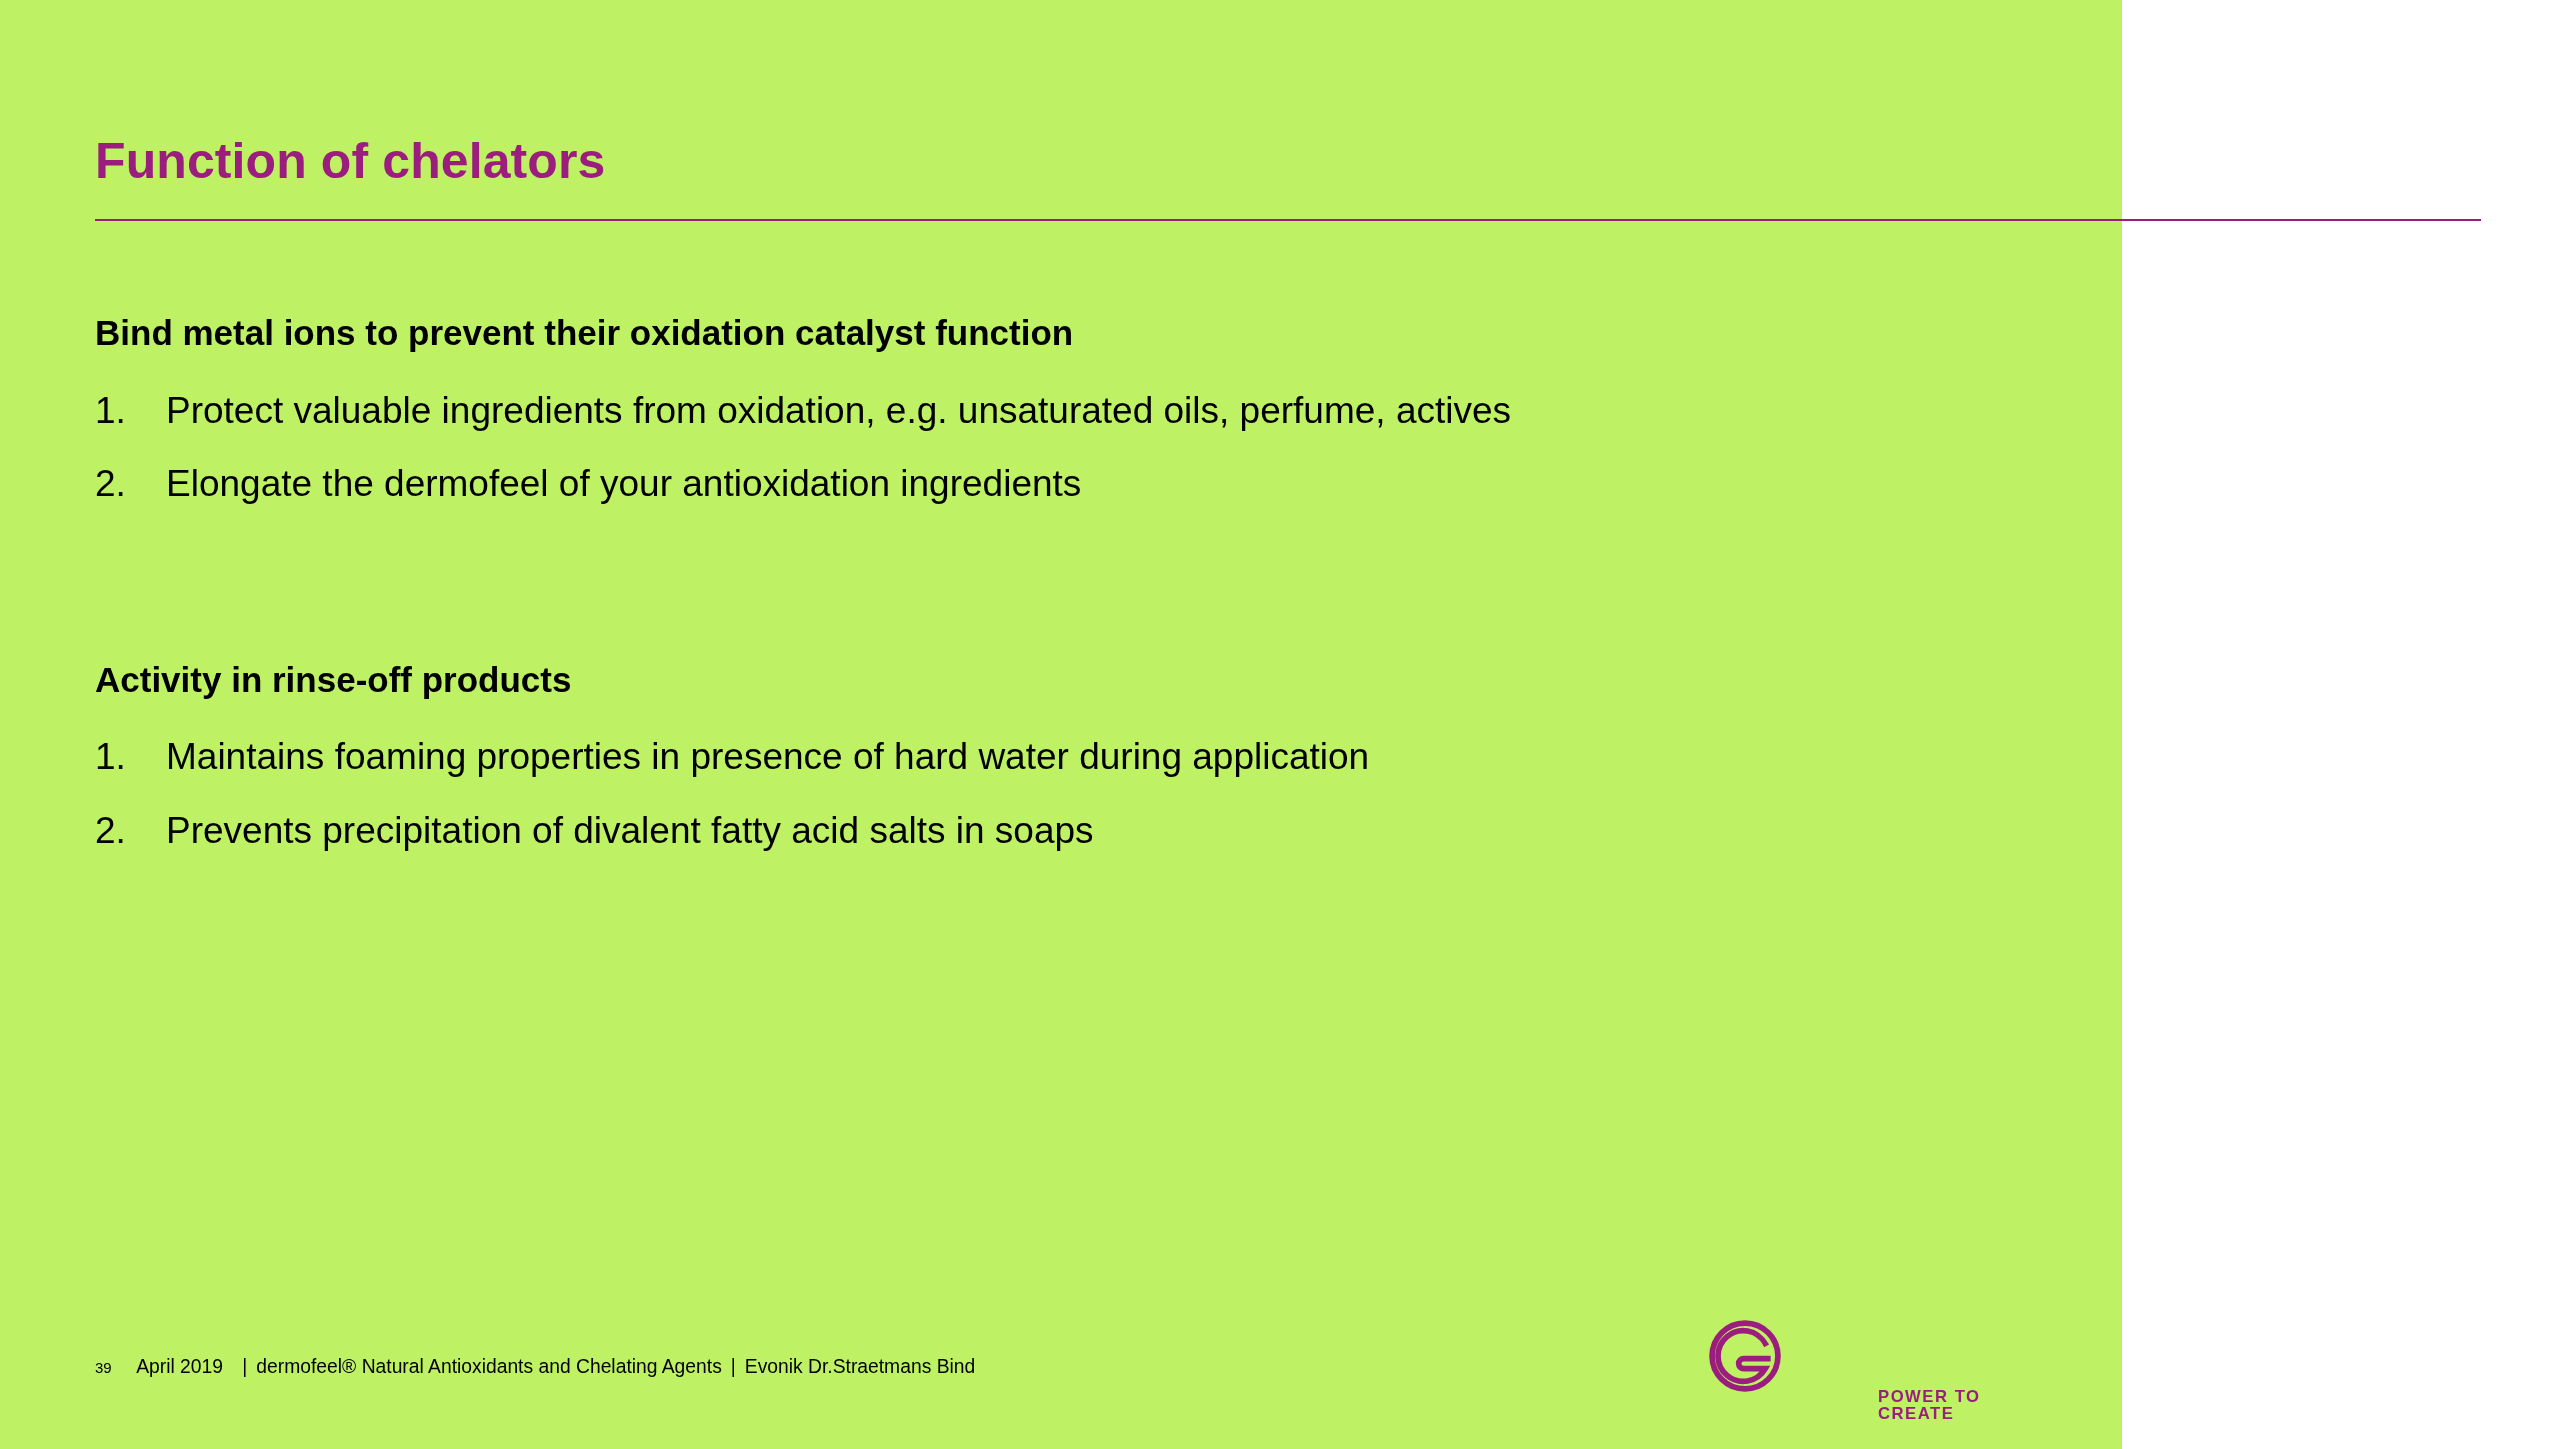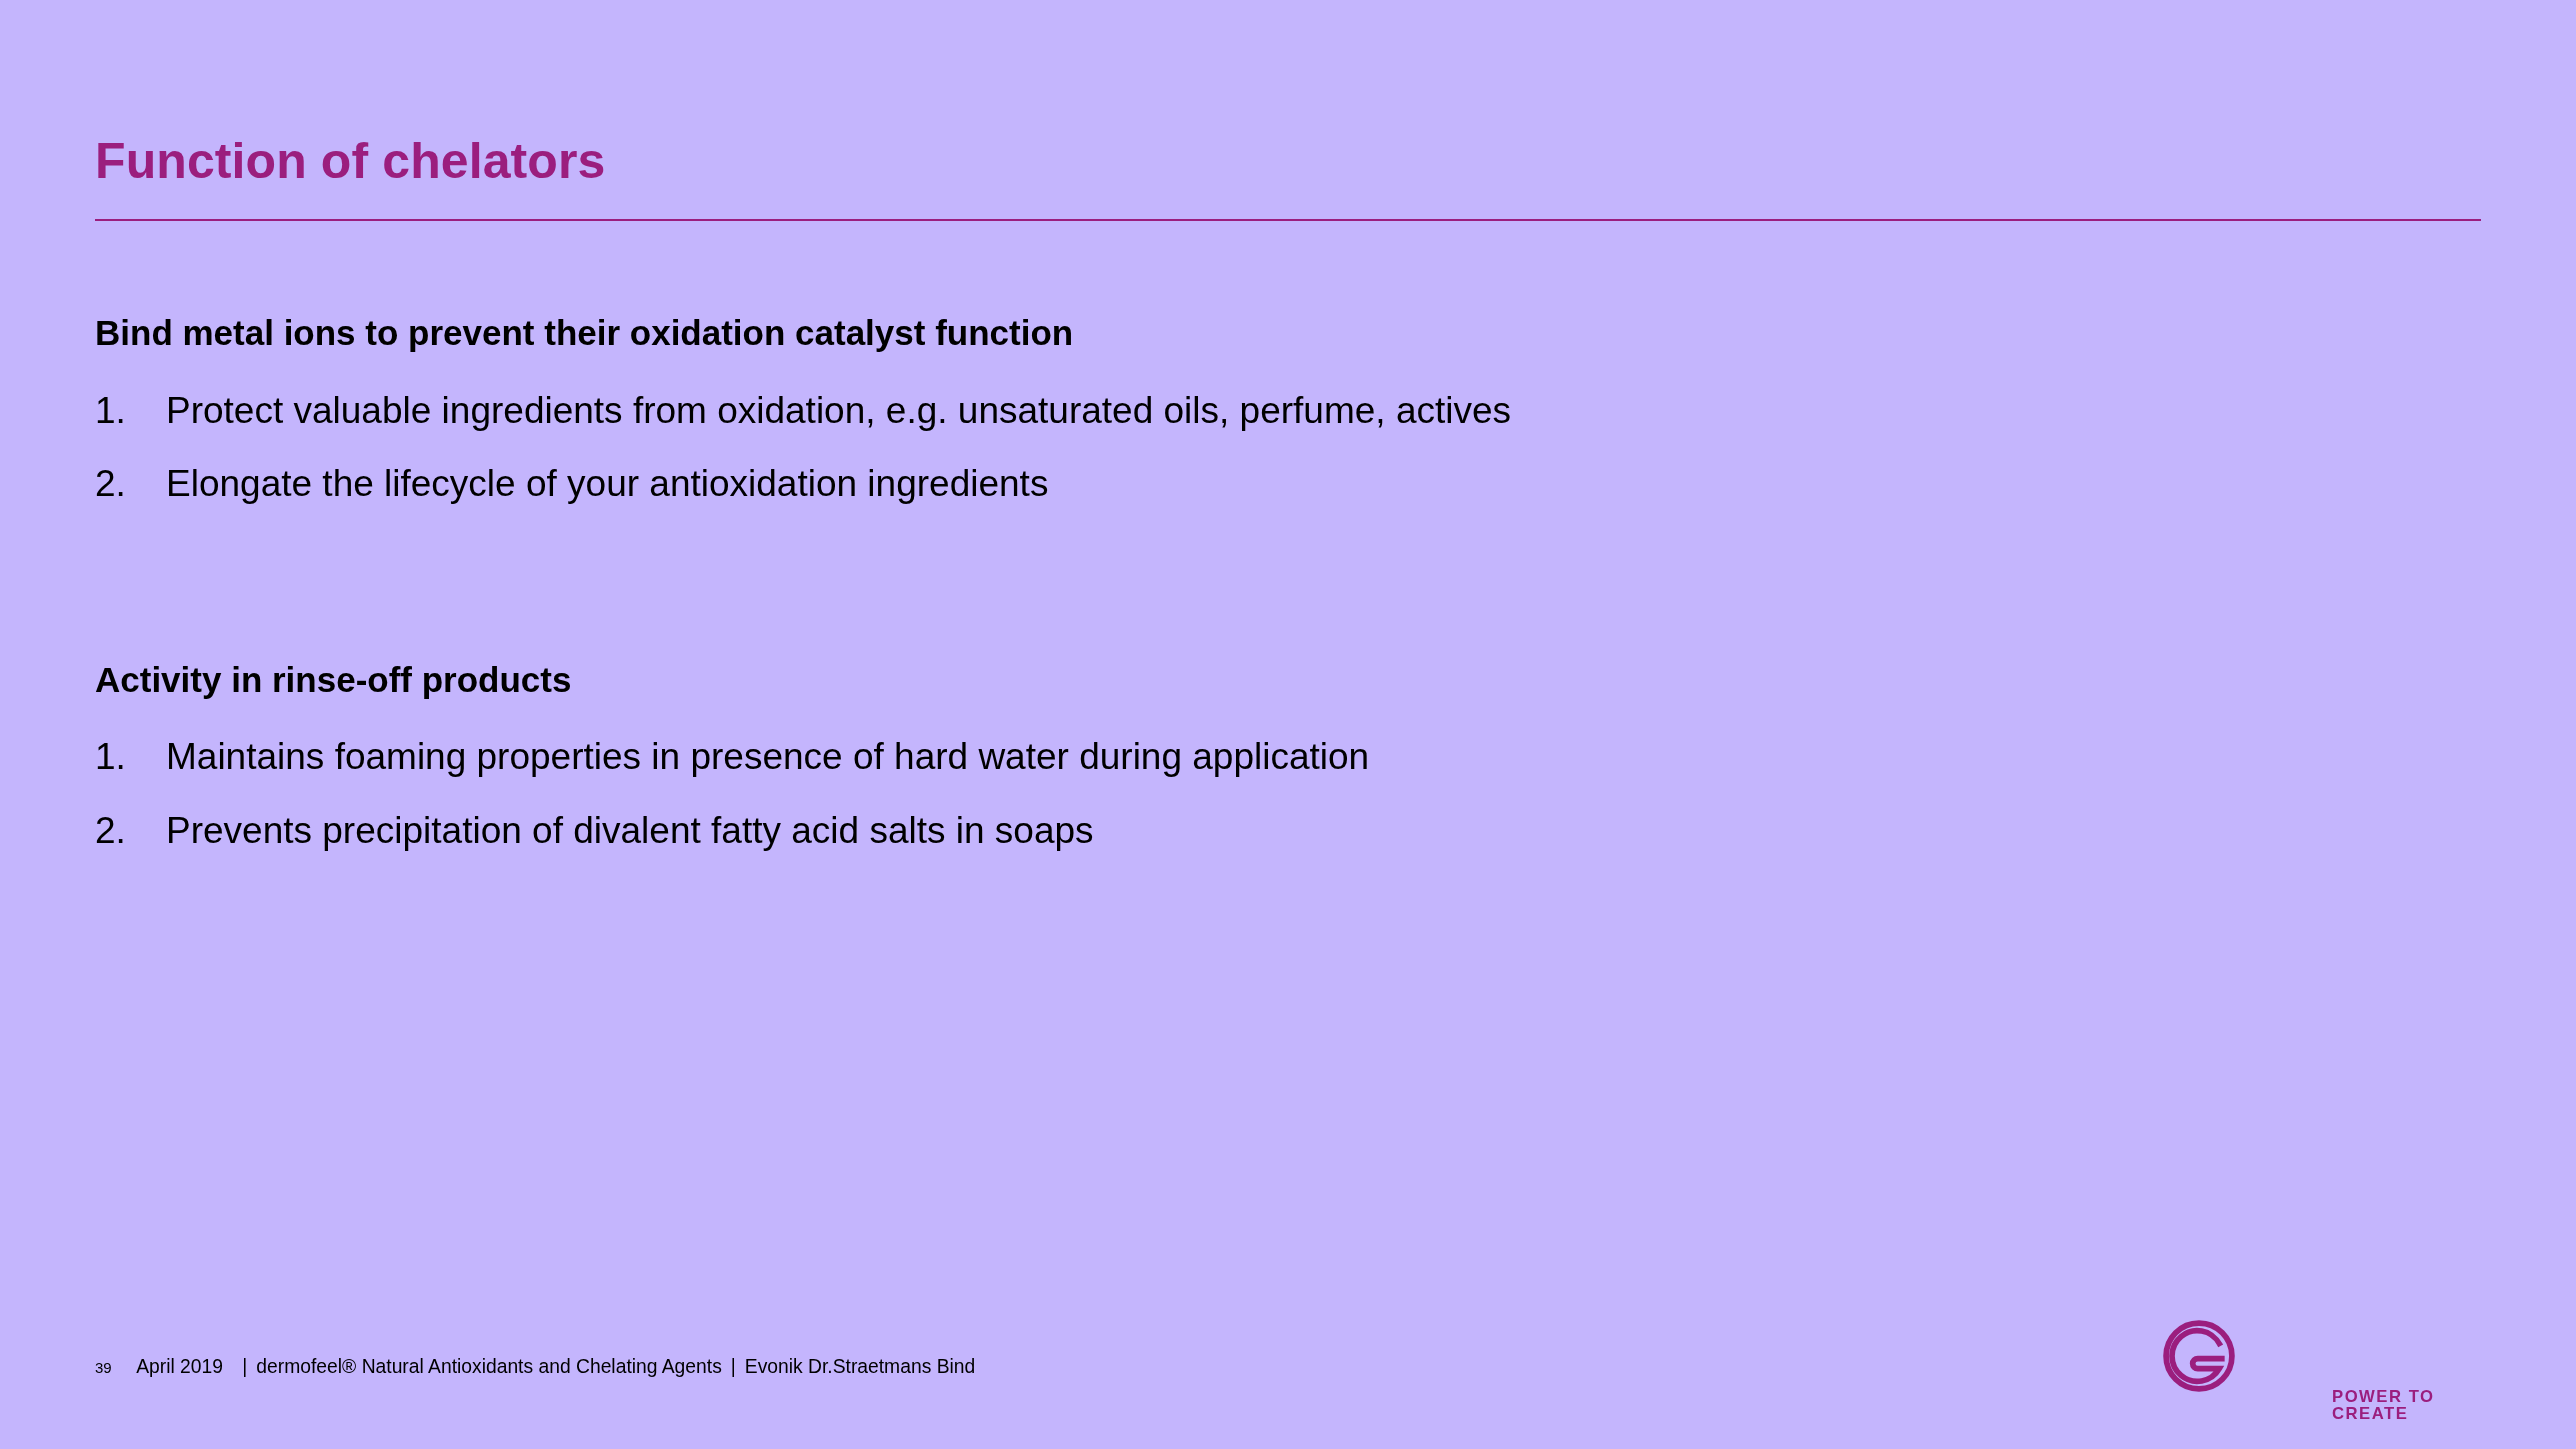--- a/index.html
+++ b/index.html
@@ -13,23 +13,23 @@
     font-family: "Liberation Sans", sans-serif;
     color: #000000;
     overflow: hidden;
     position: relative;
   }
 
   .slide {
     position: absolute;
     left: 0;
     top: 0;
-    width: 2576px;
+    width: 2122px;
     height: 1449px;
-    background: #c4b5fd;
+    background: #bef264;
   }
 
   
   .title-block {
     position: absolute;
     left: 95px;
     top: 135px;
     width: 2383px;
   }
   .slide-title {
@@ -163,21 +163,21 @@
       <div class="section-heading">Bind metal ions to prevent their oxidation catalyst function</div>
       <div class="gap-after-heading"></div>
       <ul class="num-list">
         <li class="num-item">
           <span class="num-marker">1.</span>
           <span class="num-text">Protect valuable ingredients from oxidation, e.g. unsaturated oils, perfume, actives</span>
         </li>
         <li class="gap-between-items"></li>
         <li class="num-item">
           <span class="num-marker">2.</span>
-          <span class="num-text">Elongate the lifecycle of your antioxidation ingredients</span>
+          <span class="num-text">Elongate the dermofeel of your antioxidation ingredients</span>
         </li>
       </ul>
     </div>
 
     <div class="gap-between-sections"></div>
 
     <div>
       <div class="section-heading">Activity in rinse-off products</div>
       <div class="gap-after-heading"></div>
       <ul class="num-list">

